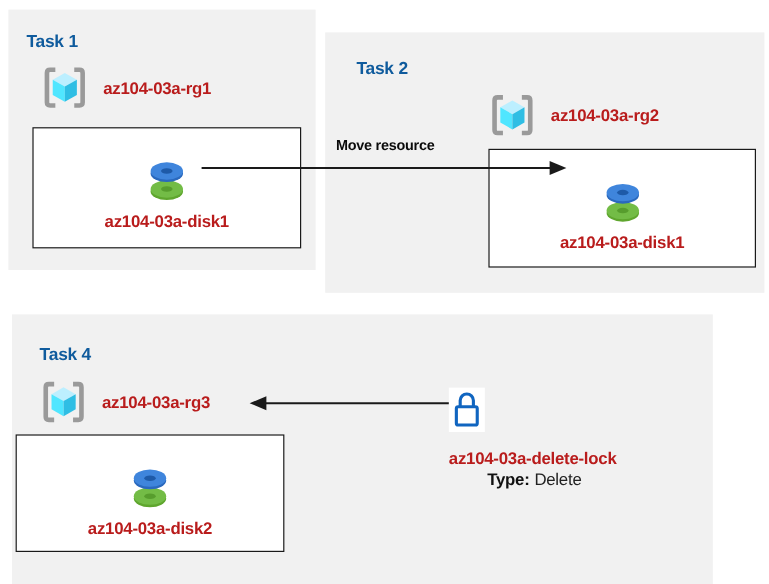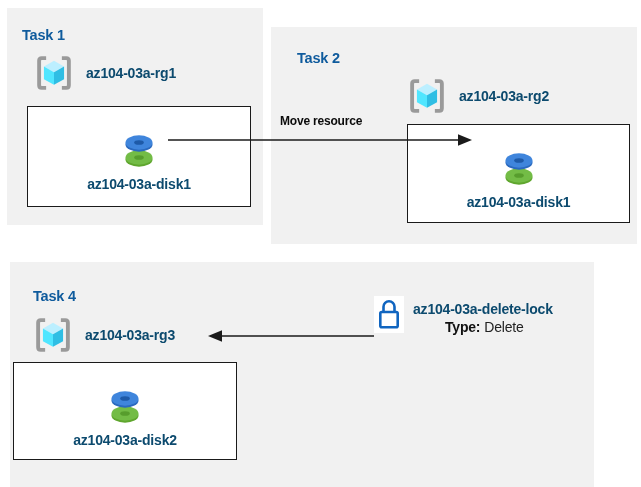--- a/index.html
+++ b/index.html
@@ -16,38 +16,38 @@
     letter-spacing:-0.2px;white-space:nowrap;
   }
   #task1 .task-title{left:15px;top:7px;}
   #task2 .task-title{left:26px;top:11px;}
   #task3 .task-title{left:23px;top:14px;}
   .rg-row{position:absolute;display:flex;align-items:center;gap:11px;}
   #task1 .rg-row{left:26px;top:44px;}
   #task2 .rg-row{left:135px;top:48px;}
   #task3 .rg-row{left:22px;top:52px;}
   .rg-label,.disk-label,.lock-name{
-    font-size:14px;font-weight:bold;color:#0c4a6e;letter-spacing:-0.2px;white-space:nowrap;
+    font-size:14px;font-weight:bold;color:#b91c1c;letter-spacing:-0.2px;white-space:nowrap;
   }
   .res-box{
     position:absolute;background:#ffffff;border:1.5px solid #1a1a1a;
     display:flex;flex-direction:column;align-items:center;box-sizing:border-box;
     padding-top:24px;
   }
   #task1 .res-box{left:20px;top:98px;width:224px;height:101px;}
   #task2 .res-box{left:136px;top:97px;width:223px;height:99px;}
   #task3 .res-box{left:3px;top:100px;width:224px;height:98px;}
   .disk-label{margin-top:5px;}
   .icon{display:inline-block;line-height:0;}
   .overlay{position:absolute;left:0;top:0;width:641px;height:487px;pointer-events:none;}
   .move-label{
     position:absolute;left:280px;top:114px;font-size:12px;font-weight:bold;
     color:#0b0b0b;letter-spacing:-0.2px;white-space:nowrap;
   }
-  .lock-row{position:absolute;left:364px;top:34px;display:flex;gap:9px;align-items:flex-start;}
+  .lock-row{position:absolute;left:364px;top:61px;display:flex;gap:9px;align-items:flex-start;flex-direction:column;}
   .lock-badge{
     width:30px;height:37px;background:#ffffff;display:flex;
     align-items:center;justify-content:center;
   }
   .lock-text{margin-top:5px;}
   .lock-name{display:block;line-height:17px;}
   .lock-type{font-size:14px;line-height:17px;color:#222;letter-spacing:-0.2px;}
   .lock-type .t-label{font-weight:bold;margin-right:4px;color:#111;margin-left:32px;}
 </style>
 </head>

